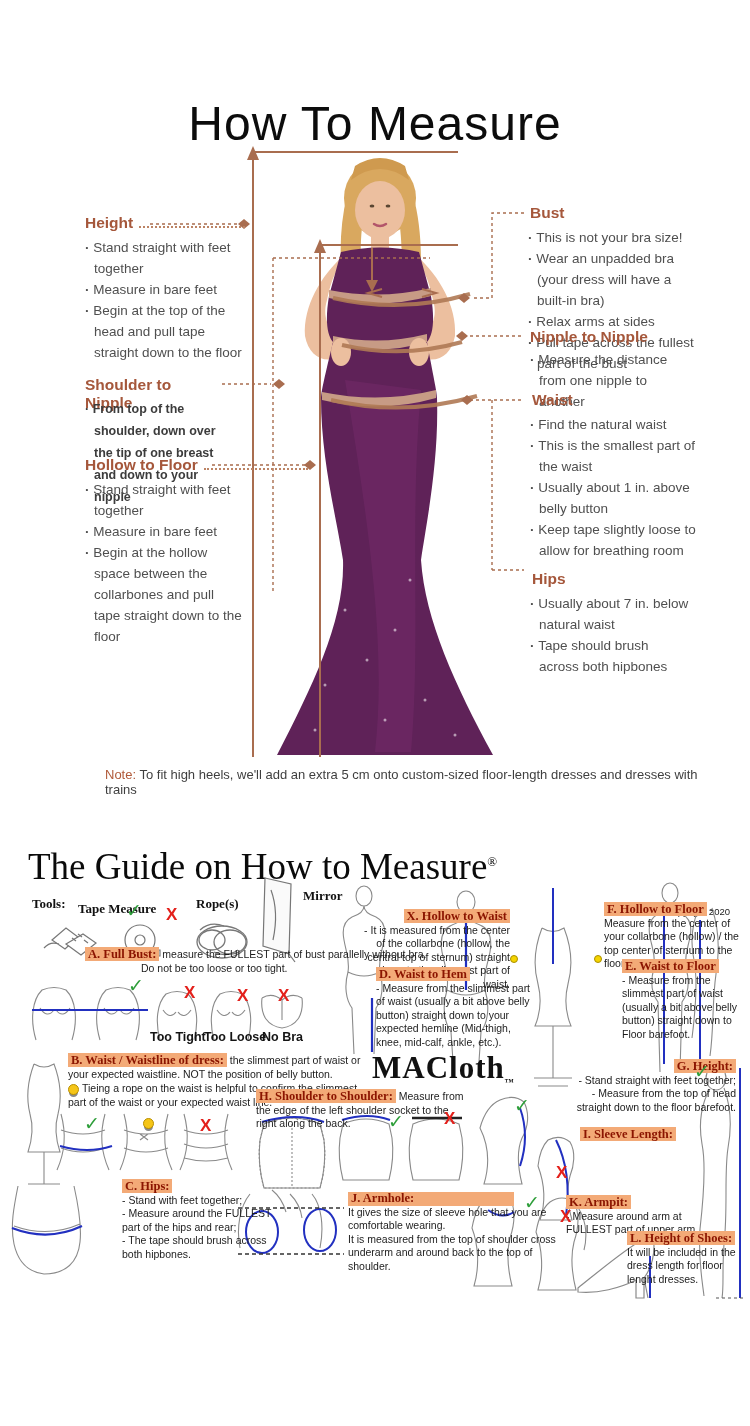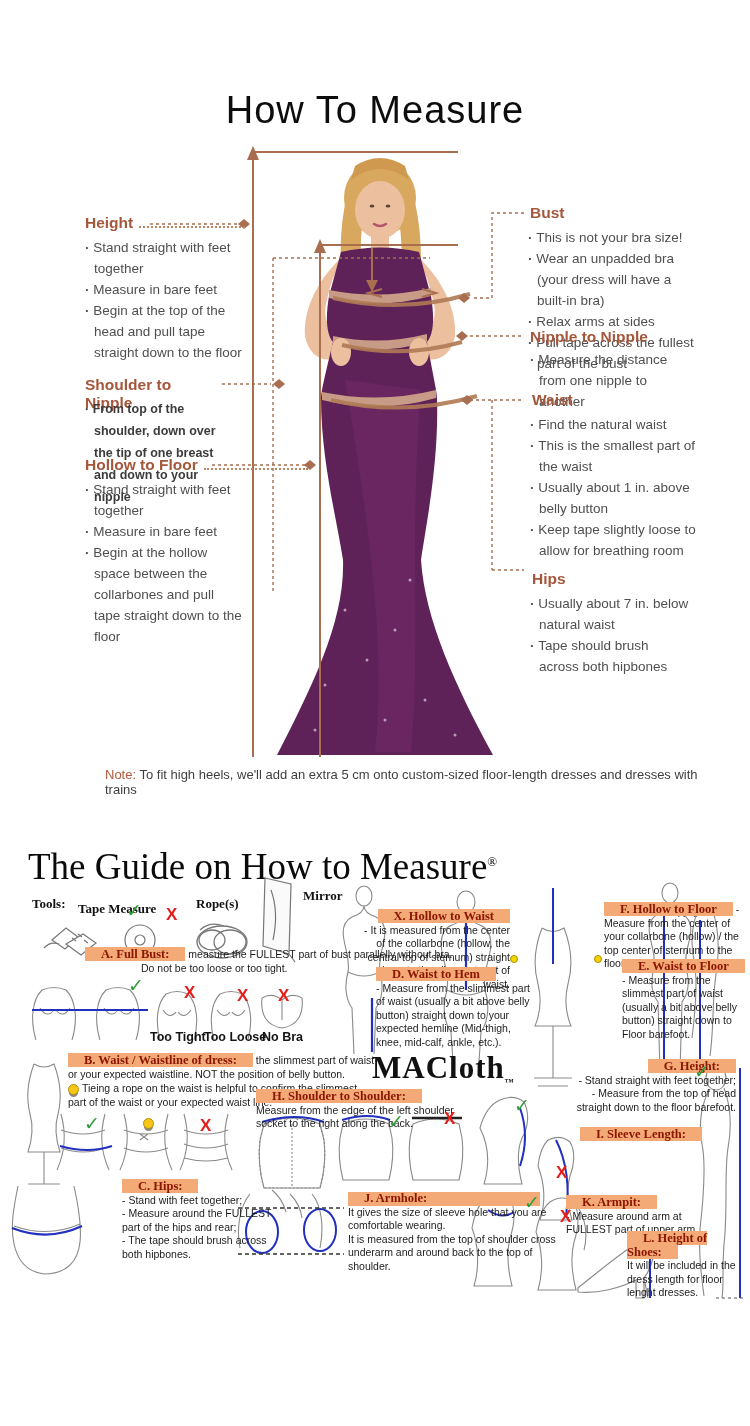--- a/index.html
+++ b/index.html
@@ -1,34 +1,34 @@
 <!DOCTYPE html>
 <html><head>
 <meta charset="utf-8">
 <style>
   html,body{margin:0;padding:0;}
   body{width:750px;height:1426px;background:#fff;font-family:"Liberation Sans",sans-serif;position:relative;overflow:hidden;}
   svg{position:absolute;pointer-events:none;}
   
-  #page-title{position:absolute;left:0;top:64px;width:750px;text-align:center;font-size:38px;font-weight:400;color:#0c0c0c;letter-spacing:1px;}
+  #page-title{position:absolute;left:0;top:64px;width:750px;text-align:center;font-size:48px;font-weight:400;color:#0c0c0c;letter-spacing:1px;}
   .mh{position:absolute;display:flex;align-items:flex-end;color:#a5573b;font-size:15.5px;font-weight:bold;}
   .mh .lead{flex:1;border-bottom:2px dotted #bc8364;margin:0 2px 4px 6px;}
   .bl{position:absolute;margin:0;padding:0;list-style:none;color:#4f4f4f;font-size:13.5px;line-height:21px;}
   .bl li{padding-left:9px;text-indent:-9px;}
   .bl li::before{content:"· ";font-weight:bold;}
   .bl.small{font-size:12.5px;line-height:22px;font-weight:bold;color:#3c3c3c;}
   #note{position:absolute;left:105px;top:767px;width:620px;font-size:13px;color:#3f3f3f;}
   #note .nl{color:#b05a3a;}
   
   #guide-title{position:absolute;left:28px;top:845px;font-family:"Liberation Serif",serif;font-size:37px;font-weight:400;color:#0a0a0a;}
   #guide-title sup{font-size:13px;}
   #copyright{position:absolute;left:620px;top:874px;width:110px;text-align:right;font-size:9.5px;color:#222;margin-top:32px;}
   .tool-lab{position:absolute;font-family:"Liberation Serif",serif;font-weight:bold;font-size:13px;color:#111;}
   .gb{position:absolute;font-size:10.5px;line-height:13.5px;color:#1c1c1c;}
-  .gh{background:#f3aa77;color:#8b1500;font-family:"Liberation Serif",serif;font-weight:bold;font-size:12.5px;padding:0 16px;}
+  .gh{background:#f3aa77;color:#8b1500;font-family:"Liberation Serif",serif;font-weight:bold;font-size:12.5px;padding:0 3px;}
   .prel{white-space:pre-line;}
   .mark{position:absolute;font-weight:bold;line-height:1;}
   .check{color:#2e9e3a;font-family:"DejaVu Sans",sans-serif;font-size:19px;}
   .cross{color:#e3201b;font-size:17px;font-weight:900;}
   .alab{position:absolute;font-size:12.5px;font-weight:bold;color:#141414;}
   .bulb{display:inline-block;width:9px;height:9px;background:#f5c518;border:1px solid #b98f00;border-radius:50%;box-shadow:0 3px 0 -1px #8a8a8a;vertical-align:middle;margin-right:3px;}
   .dot{position:absolute;width:6px;height:6px;border-radius:50%;background:#f5d400;border:1px solid #a98f00;}
   #brand{position:absolute;left:372px;top:1050px;width:180px;font-family:"Liberation Serif",serif;font-size:31px;font-weight:bold;color:#111;letter-spacing:1px;}
   #brand sub{font-size:9px;}
 </style>

